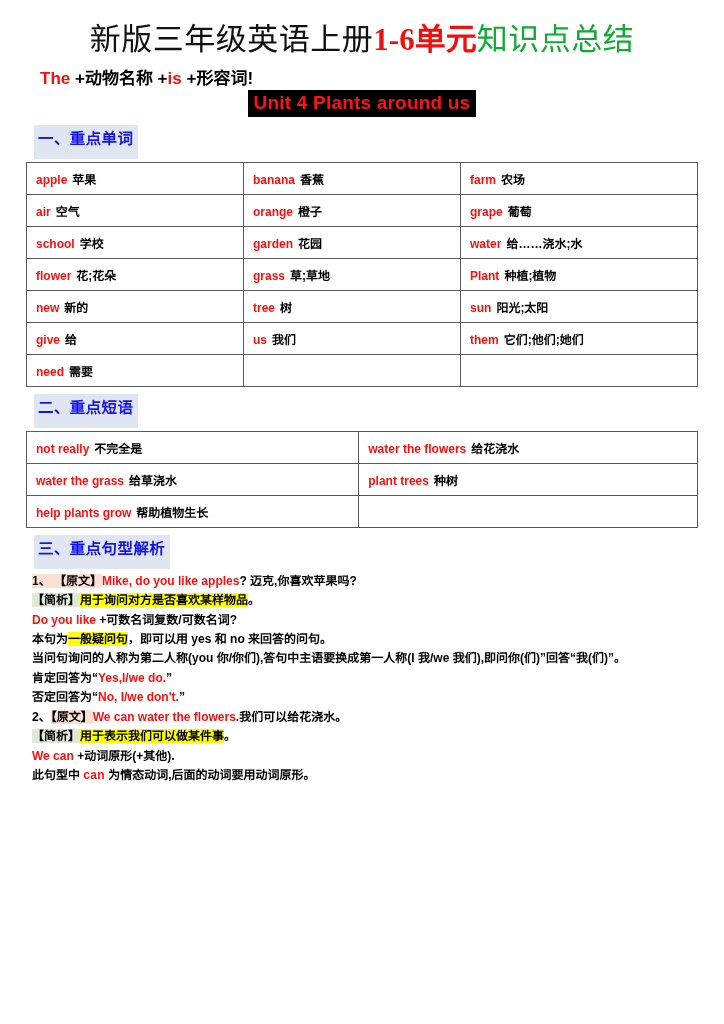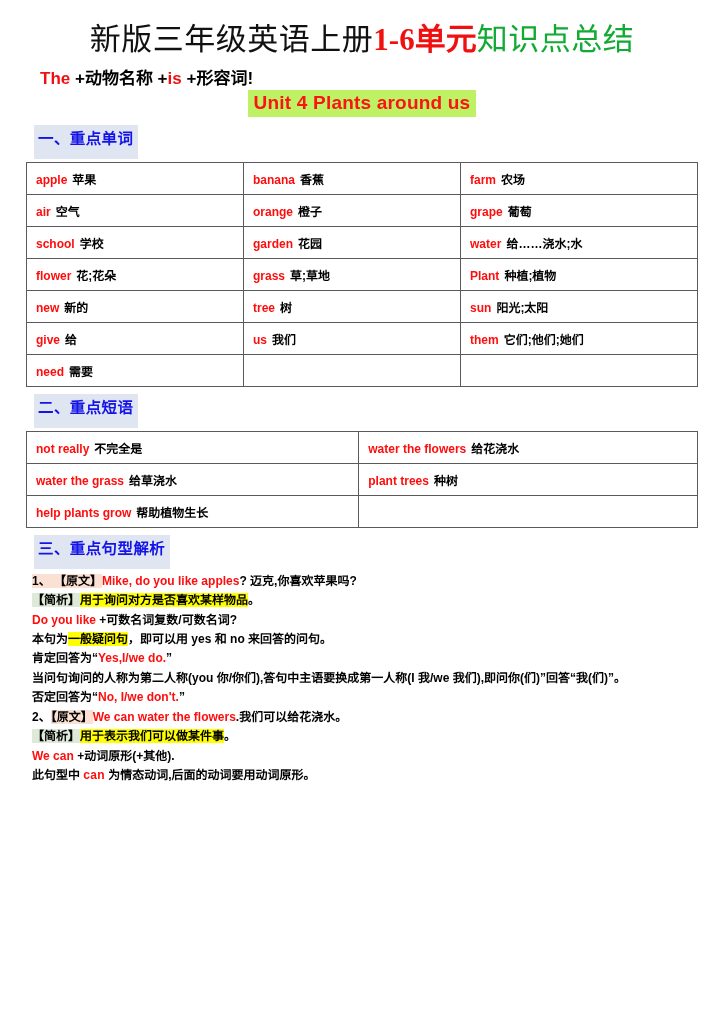--- a/index.html
+++ b/index.html
@@ -48,21 +48,21 @@
   .formula-line .red { color: #ee1111; }
   .formula-line .blk { color: #000000; }
 
   
   .unit-heading-wrap {
     text-align: center;
     margin: 1px 0 8px 0;
   }
   .unit-heading {
     display: inline-block;
-    background: #bef264;
+    background: #000000;
     color: #fa1414;
     font-size: 19px;
     font-weight: 700;
     padding: 2px 6px 3px 6px;
     letter-spacing: 0.2px;
   }
 
   
   .sec-heading {
     margin: 7px 0 3px 8px;
@@ -217,24 +217,24 @@
   <div class="analysis">
 
     <div class="ln"><span class="hl-peach blk">1、 【原文】</span><span class="red">Mike, do you like apples</span><span class="blk">?</span><span class="blk"> 迈克,你喜欢苹果吗?</span></div>
 
     <div class="ln"><span class="hl-green blk">【简析】</span><span class="hl-yellow blk">用于询问对方是否喜欢某样物品</span><span class="blk">。</span></div>
 
     <div class="ln"><span class="red">Do you like</span><span class="blk"> +可数名词复数/可数名词?</span></div>
 
     <div class="ln"><span class="blk">本句为</span><span class="hl-yellow blk">一般疑问句</span><span class="blk">，即可以用 yes 和 no 来回答的问句。</span></div>
 
+    <div class="ln wrapline blk">当问句询问的人称为第二人称(you 你/你们),答句中主语要换成第一人称(I 我/we 我们),即问你(们)”回答“我(们)”。</div>
+
     <div class="ln"><span class="blk">肯定回答为“</span><span class="red">Yes,I/we do.</span><span class="blk">”</span></div>
 
-    <div class="ln wrapline blk">当问句询问的人称为第二人称(you 你/你们),答句中主语要换成第一人称(I 我/we 我们),即问你(们)”回答“我(们)”。</div>
-
     <div class="ln"><span class="blk">否定回答为“</span><span class="red">No, I/we don't.</span><span class="blk">”</span></div>
 
     <div class="ln"><span class="blk">2、</span><span class="hl-peach blk">【原文】</span><span class="red">We can water the flowers</span><span class="blk">.</span><span class="blk">我们可以给花浇水。</span></div>
 
     <div class="ln"><span class="hl-green blk">【简析】</span><span class="hl-yellow blk">用于表示我们可以做某件事</span><span class="blk">。</span></div>
 
     <div class="ln"><span class="red">We can</span><span class="blk"> +动词原形(+其他).</span></div>
 
     <div class="ln"><span class="blk">此句型中 </span><span class="red mono-sp">can</span><span class="blk"> 为情态动词,后面的动词要用动词原形。</span></div>
 

